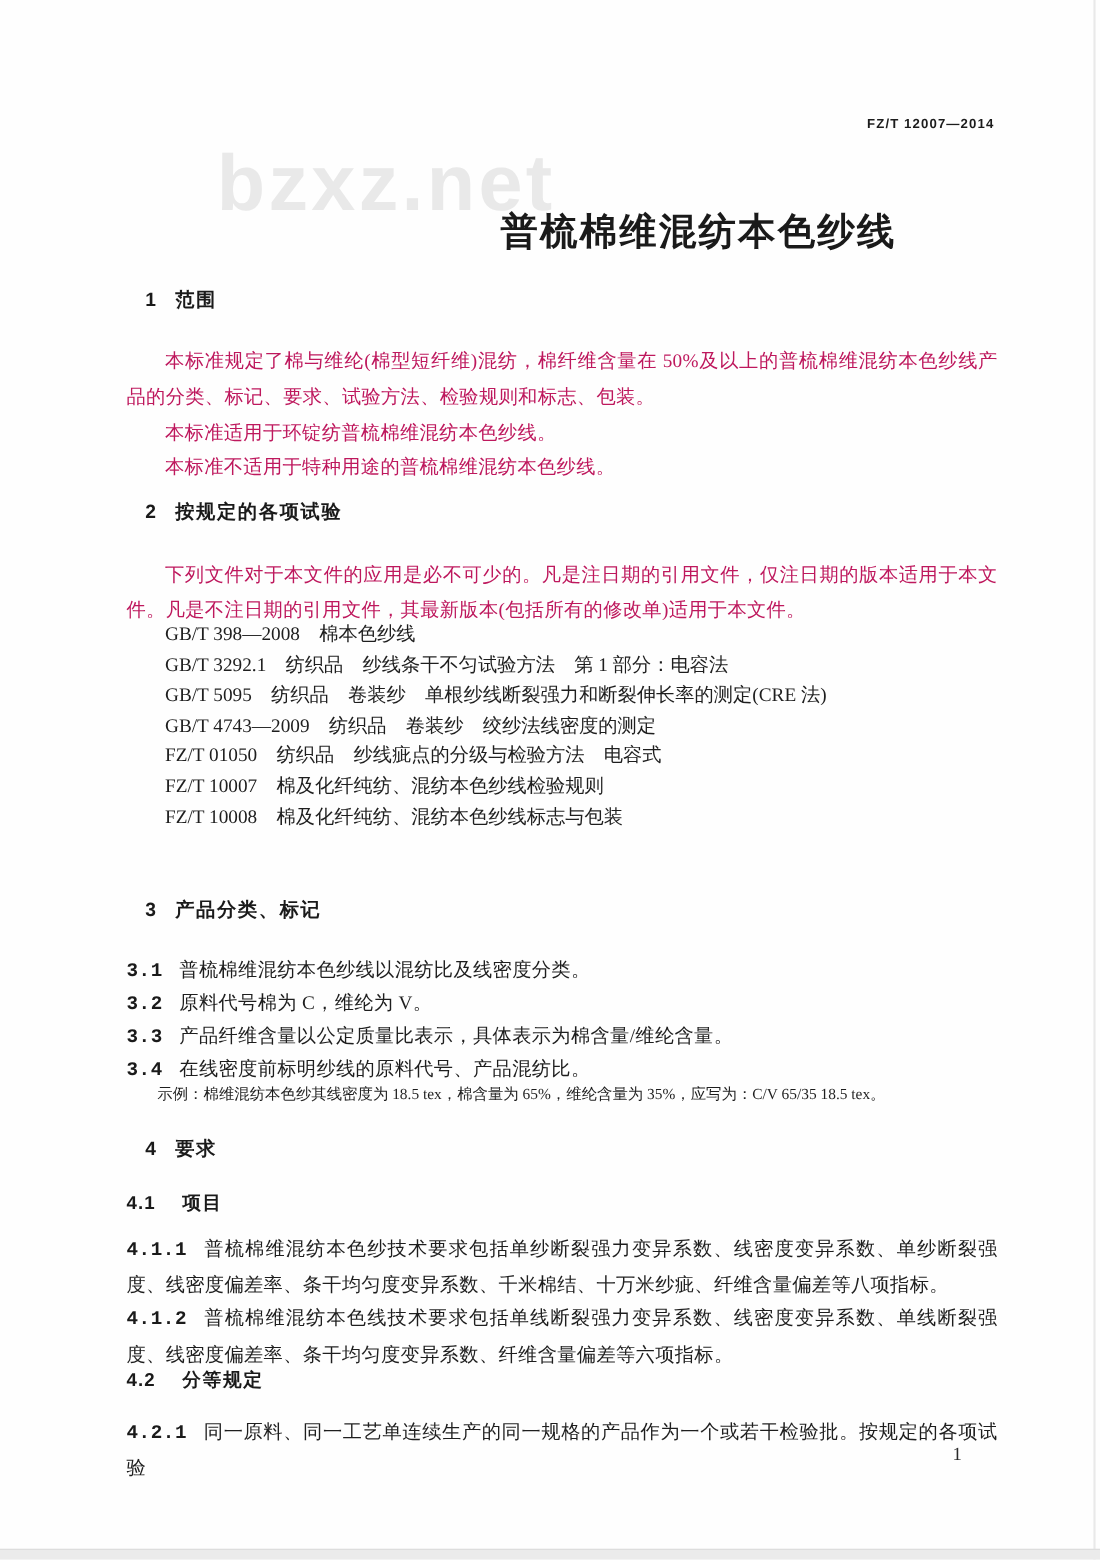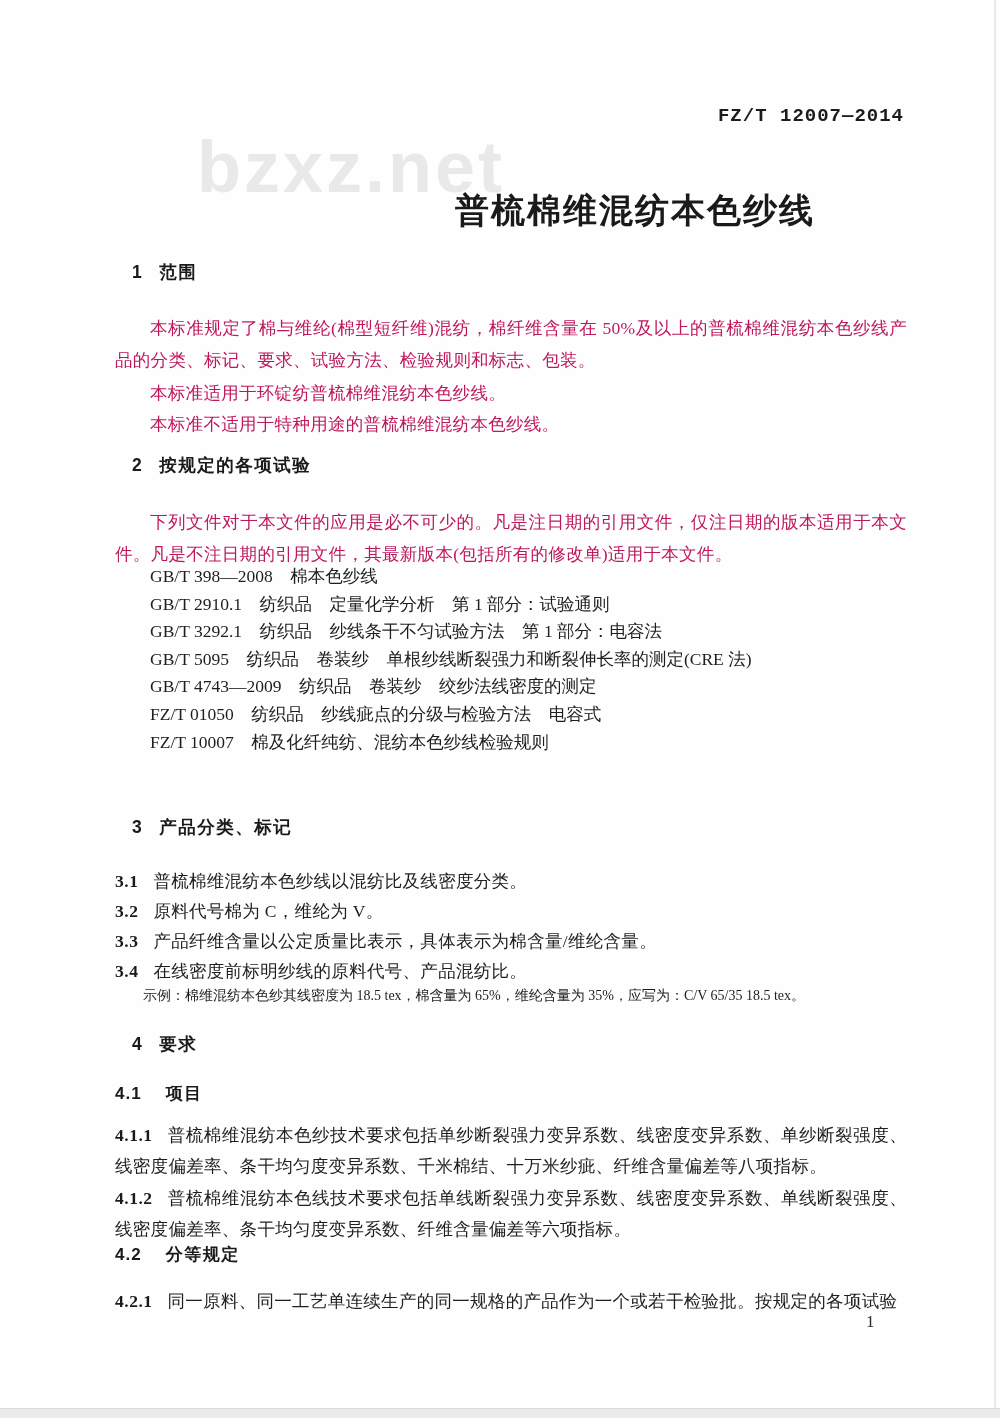--- a/index.html
+++ b/index.html
@@ -12,23 +12,23 @@
     background: #fefefe;
     overflow: hidden;
     color: #222;
     font-family: "Liberation Serif", "DejaVu Serif", serif;
   }
   .abs { position: absolute; }
 
   .doc-code {
     top: 105px;
     right: 96px;
-    font-family: Liberation Mono, monospace;
-    font-weight: bold;
-    font-size: 19px;
+    font-family: Liberation Sans, sans-serif;
+    font-weight: bold;
+    font-size: 12px;
     letter-spacing: 1px;
     color: #1c1c1c;
   }
 
   .watermark {
     top: 126px;
     left: 197px;
     font-family: "Liberation Sans", "DejaVu Sans", sans-serif;
     font-weight: bold;
     font-size: 72px;
@@ -83,21 +83,21 @@
   .clause {
     left: 115px;
     width: 792px;
     font-size: 17.5px;
     line-height: 31px;
     color: #1e1e1e;
     text-align: justify;
     letter-spacing: 0.3px;
   }
   .clause .cnum {
-    font-family: Liberation Serif, serif;
+    font-family: Liberation Mono, monospace;
     font-weight: bold;
     color: #1a1a1a;
     margin-right: 15px;
     letter-spacing: 0.5px;
   }
 
   .example {
     left: 143px;
     width: 760px;
     font-size: 14px;
@@ -158,26 +158,26 @@
   <div class="abs body-block indent" style="top:312px">本标准规定了棉与维纶(棉型短纤维)混纺，棉纤维含量在 50%及以上的普梳棉维混纺本色纱线产品的分类、标记、要求、试验方法、检验规则和标志、包装。</div>
   <div class="abs body-block indent" style="top:377px">本标准适用于环锭纺普梳棉维混纺本色纱线。</div>
   <div class="abs body-block indent" style="top:408px">本标准不适用于特种用途的普梳棉维混纺本色纱线。</div>
 
   <div class="abs sec-heading" style="top:453px">
     <span class="num">2</span><span>按规定的各项试验</span>
   </div>
   <div class="abs body-block indent" style="top:506px">下列文件对于本文件的应用是必不可少的。凡是注日期的引用文件，仅注日期的版本适用于本文件。凡是不注日期的引用文件，其最新版本(包括所有的修改单)适用于本文件。</div>
   <div class="abs refs-list" style="top:563px">
     <div class="ref">GB/T 398—2008　棉本色纱线</div>
-    <div class="ref">GB/T 2910.1　纺织品　定量化学分析　第 1 部分：试验通则</div>
     <div class="ref">GB/T 3292.1　纺织品　纱线条干不匀试验方法　第 1 部分：电容法</div>
     <div class="ref">GB/T 5095　纺织品　卷装纱　单根纱线断裂强力和断裂伸长率的测定(CRE 法)</div>
     <div class="ref">GB/T 4743—2009　纺织品　卷装纱　绞纱法线密度的测定</div>
     <div class="ref">FZ/T 01050　纺织品　纱线疵点的分级与检验方法　电容式</div>
     <div class="ref">FZ/T 10007　棉及化纤纯纺、混纺本色纱线检验规则</div>
+    <div class="ref">FZ/T 10008　棉及化纤纯纺、混纺本色纱线标志与包装</div>
   </div>
 
   <div class="abs sec-heading" style="top:815px">
     <span class="num">3</span><span>产品分类、标记</span>
   </div>
   <div class="abs clause" style="top:866px">
     <span class="cnum">3.1</span><span>普梳棉维混纺本色纱线以混纺比及线密度分类。</span>
   </div>
   <div class="abs clause" style="top:896px">
     <span class="cnum">3.2</span><span>原料代号棉为 C，维纶为 V。</span>

